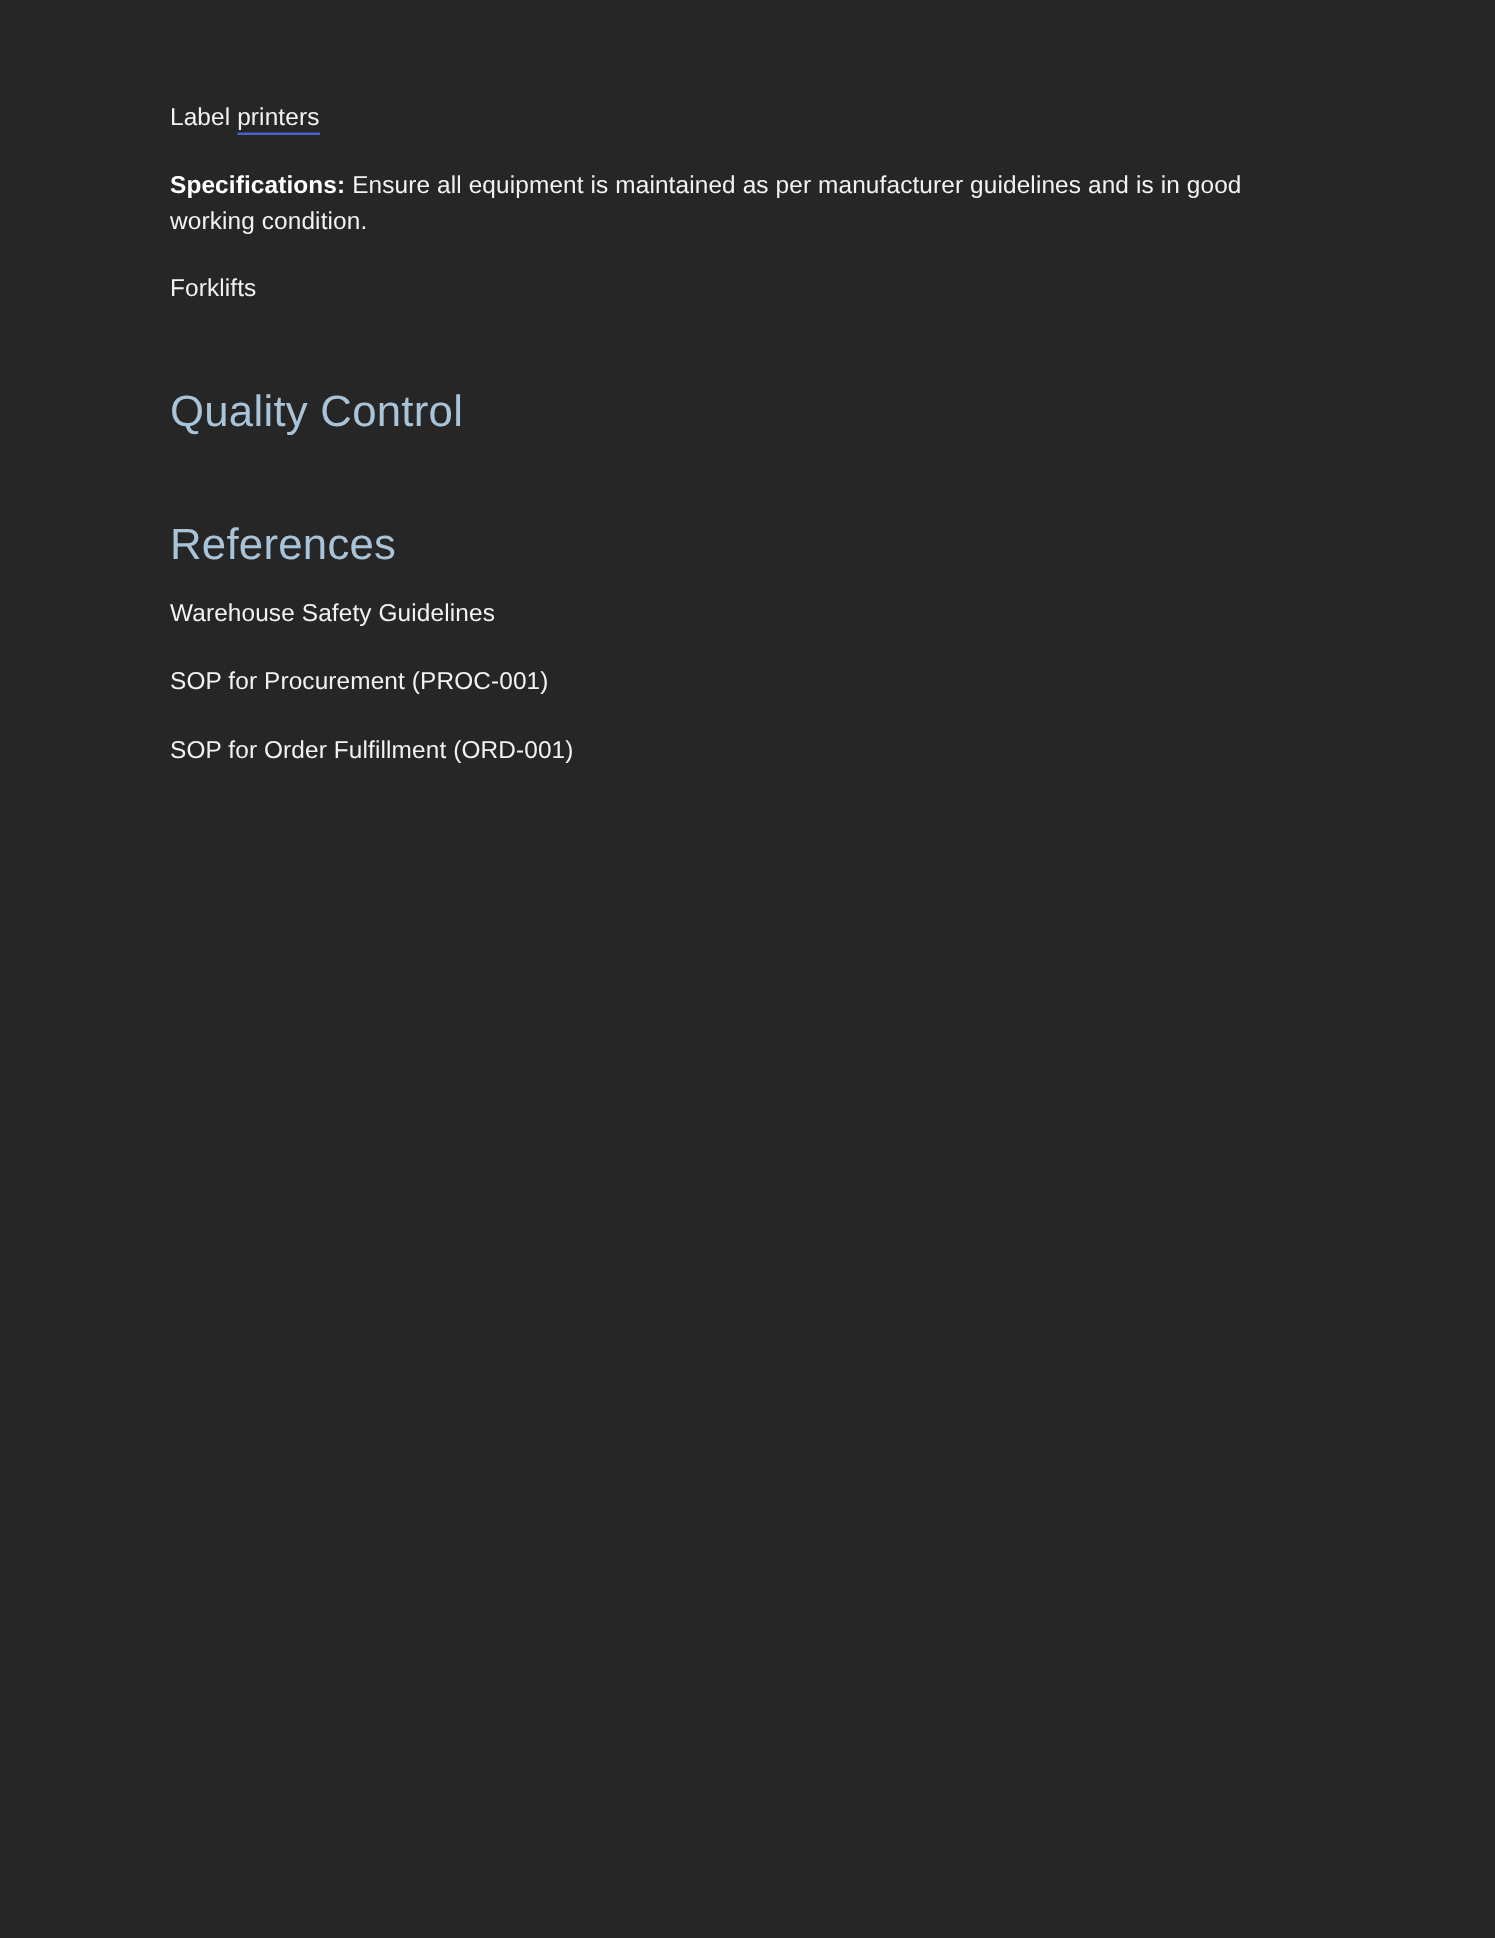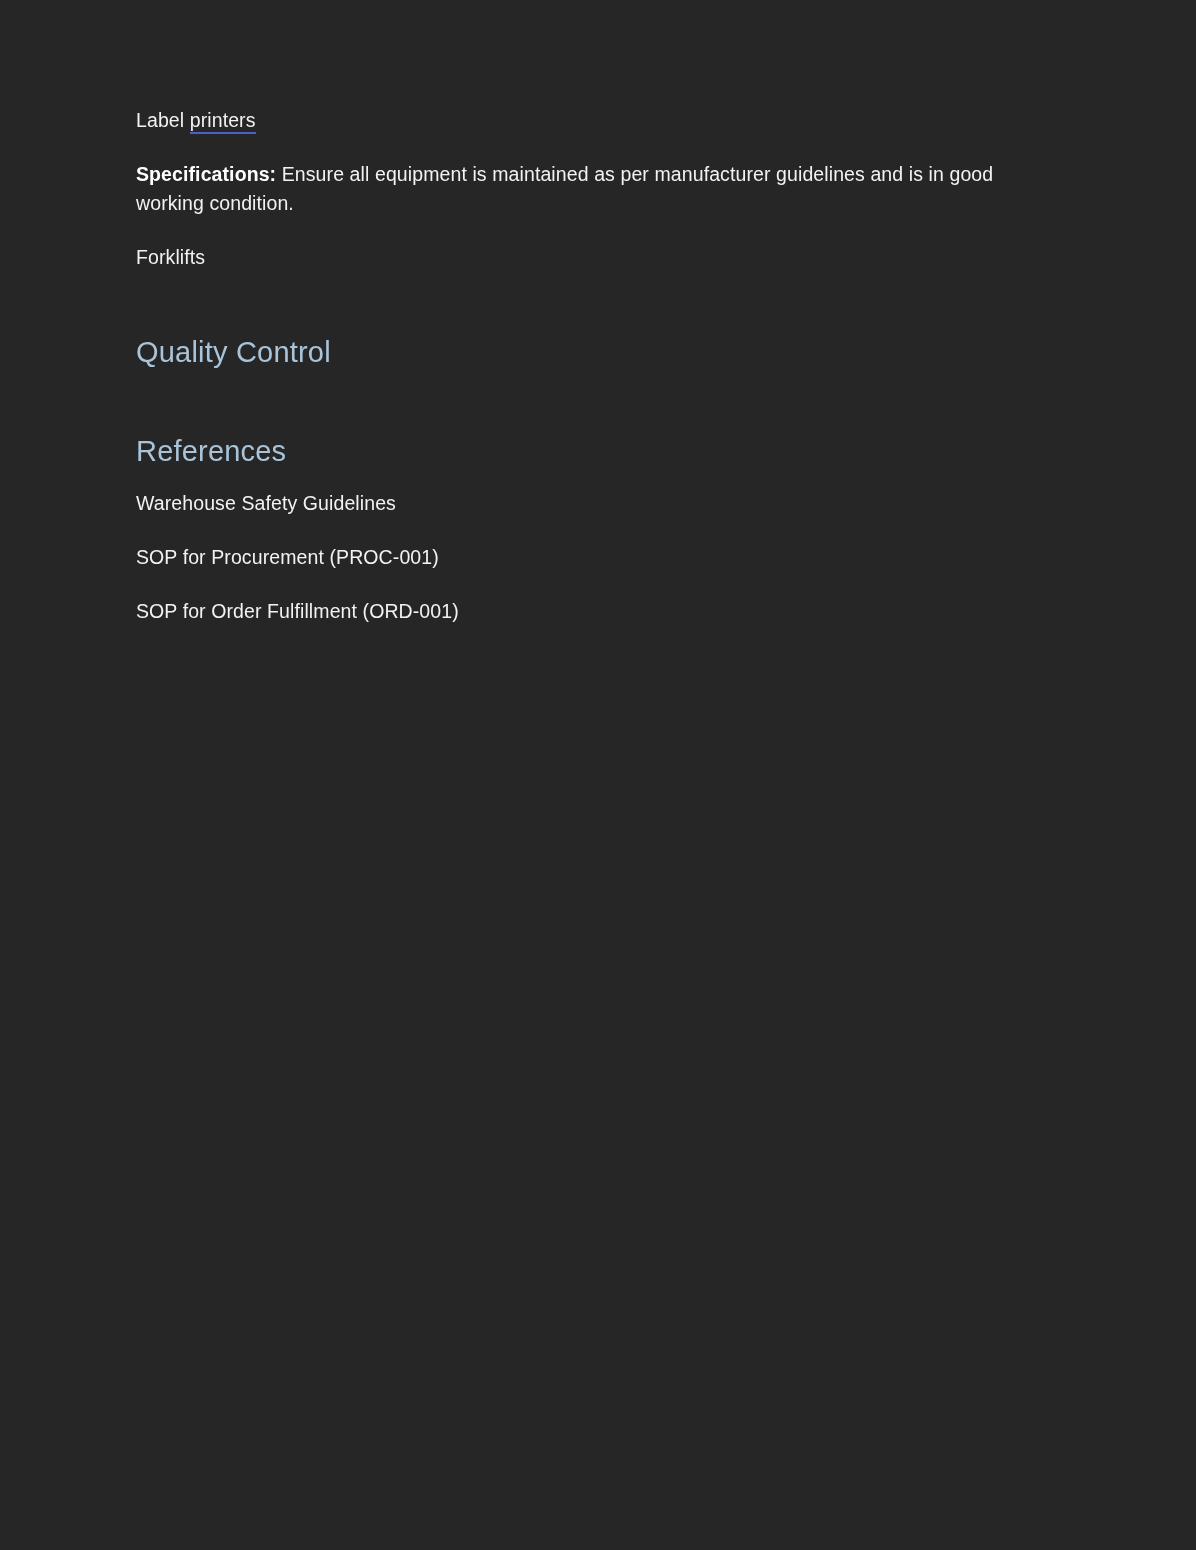--- a/index.html
+++ b/index.html
@@ -13,21 +13,21 @@
     font-family: "Liberation Sans", sans-serif;
     -webkit-font-smoothing: antialiased;
     overflow: hidden;
   }
 
   .page {
     position: relative;
     width: 1196px;
     height: 1550px;
     box-sizing: border-box;
-    padding: 106px 136px 0 136px;
+    padding: 80px 136px 0 136px;
   }
 
   .content {
     width: 912px;
   }
 
   p.body-text {
     margin: 0 0 26px 0;
     font-size: 19.5px;
     line-height: 1.45;
@@ -35,21 +35,21 @@
     letter-spacing: 0.1px;
   }
 
   .lead-bold {
     font-weight: bold;
     color: #ffffff;
   }
 
   h2.section-heading {
     margin: 0 0 20px 0;
-    font-size: 29px;
+    font-size: 35px;
     font-weight: normal;
     line-height: 1.2;
     color: #a9c4d9;
     letter-spacing: 0.2px;
   }
 
   .section {
     margin-top: 64px;
   }
 

